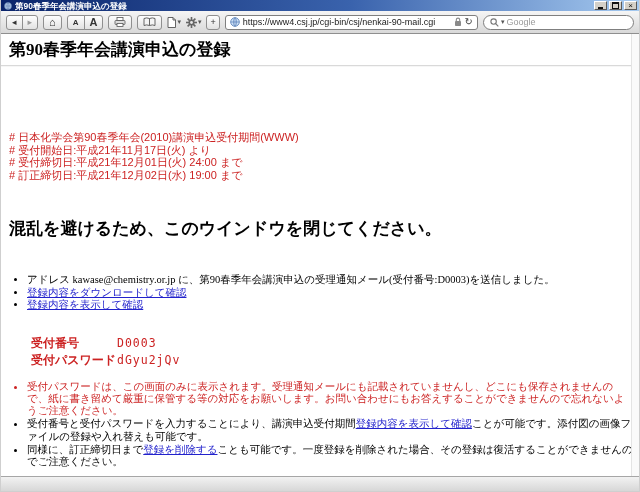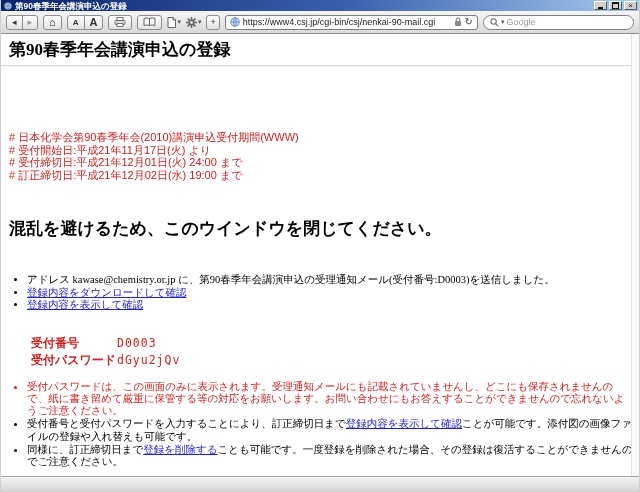--- a/index.html
+++ b/index.html
@@ -201,21 +201,21 @@
       <div class="row">
         <span class="lbl">受付番号</span><span class="val">D0003</span>
       </div>
       <div class="row">
         <span class="lbl">受付パスワード</span><span class="val">dGyu2jQv</span>
       </div>
     </div>
 
     <ul class="cautionlist">
       <li class="redtext">受付パスワードは、この画面のみに表示されます。受理通知メールにも記載されていませんし、どこにも保存されませんので、紙に書き留めて厳重に保管する等の対応をお願いします。お問い合わせにもお答えすることができませんので忘れないようご注意ください。</li>
-      <li><span>受付番号と受付パスワードを入力することにより、訂正締切日まで</span><a class="bluelink">登録内容を表示して確認</a><span>ことが可能です。添付図の画像ファイルの登録や入れ替えも可能です。</span></li>
+      <li><span>受付番号と受付パスワードを入力することにより、講演申込受付期間</span><a class="bluelink">登録内容を表示して確認</a><span>ことが可能です。添付図の画像ファイルの登録や入れ替えも可能です。</span></li>
       <li><span>同様に、訂正締切日まで</span><a class="bluelink">登録を削除する</a><span>ことも可能です。一度登録を削除された場合、その登録は復活することができませんのでご注意ください。</span></li>
     </ul>
 
     <div class="thanks">ご登録ありがとうございました。</div>
 
     <div class="scrolltrack"></div>
   </div>
 
   <div class="statusbar"></div>
 

